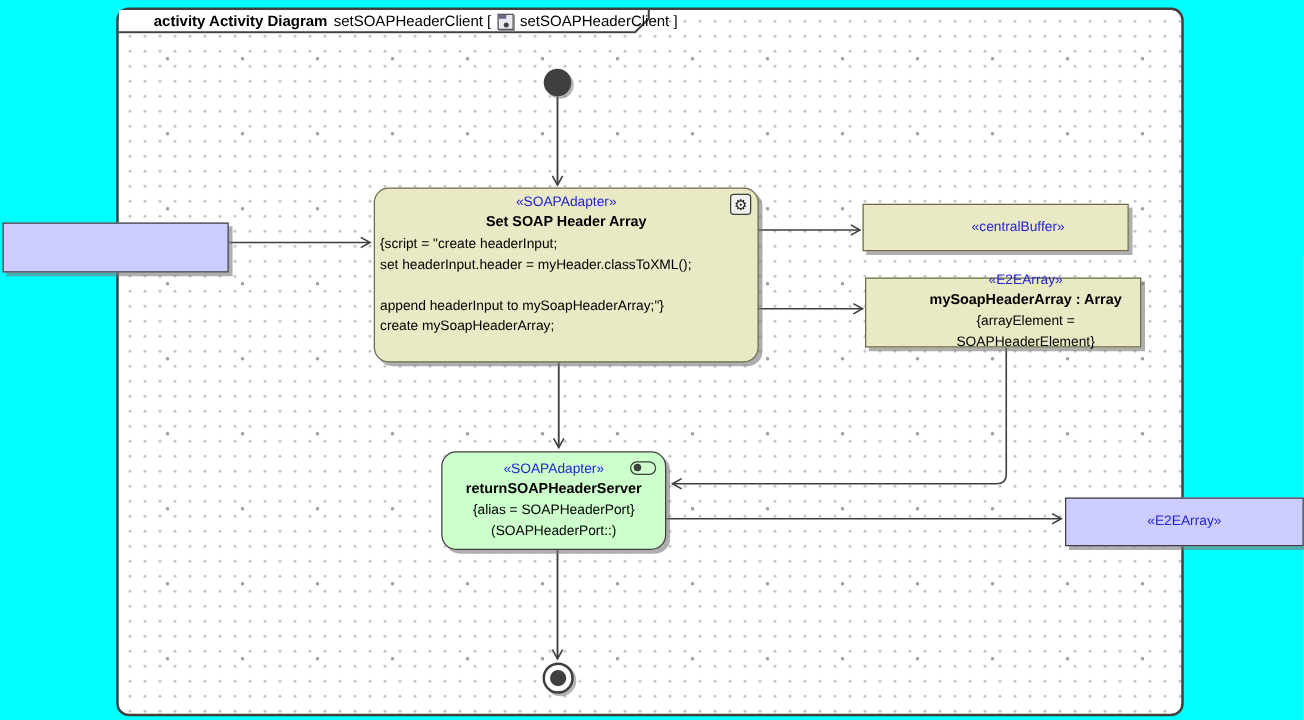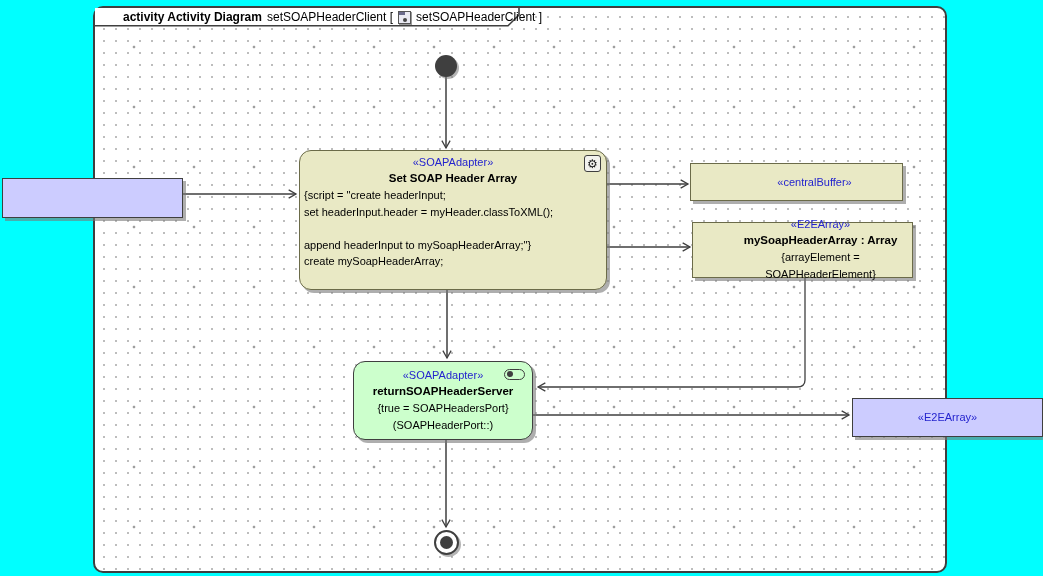--- a/index.html
+++ b/index.html
@@ -164,21 +164,21 @@
 <div class="node olive shadow n-myarray">
   <div class="stereo">«E2EArray»</div>
   <div class="nname">mySoapHeaderArray : Array</div>
   <div class="plain">{arrayElement = SOAPHeaderElement}</div>
 </div>
 
 <div class="node greenbox shadow n-adapter">
   <div class="toggle-icon"></div>
   <div class="stereo">«SOAPAdapter»</div>
   <div class="nname">returnSOAPHeaderServer</div>
-  <div class="plain">{true = SOAPHeadersPort}</div>
+  <div class="plain">{alias = SOAPHeaderPort}</div>
   <div class="plain">(SOAPHeaderPort::)</div>
 </div>
 
 <div class="node lavender shadow n-server">
   <div class="stereo">«E2EArray»</div>
 </div>
 
 <div class="final-node">
   <div class="dot"></div>
 </div>

